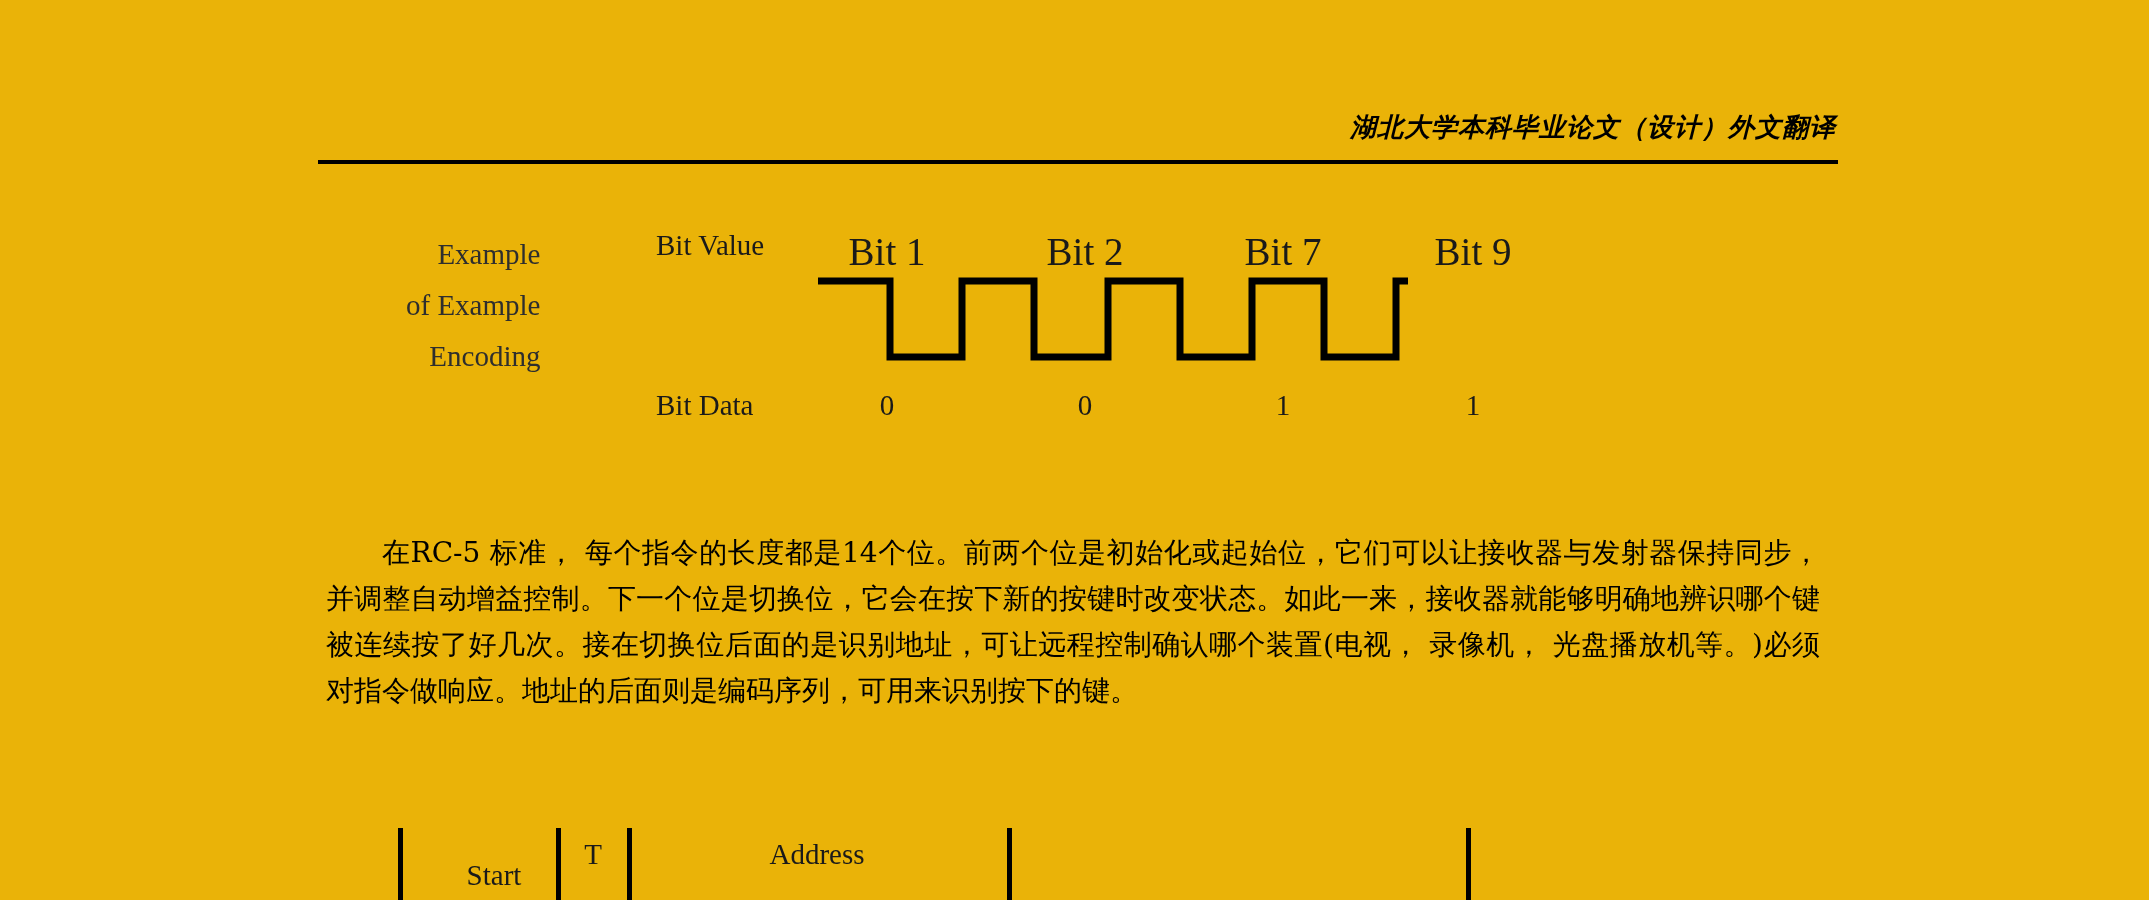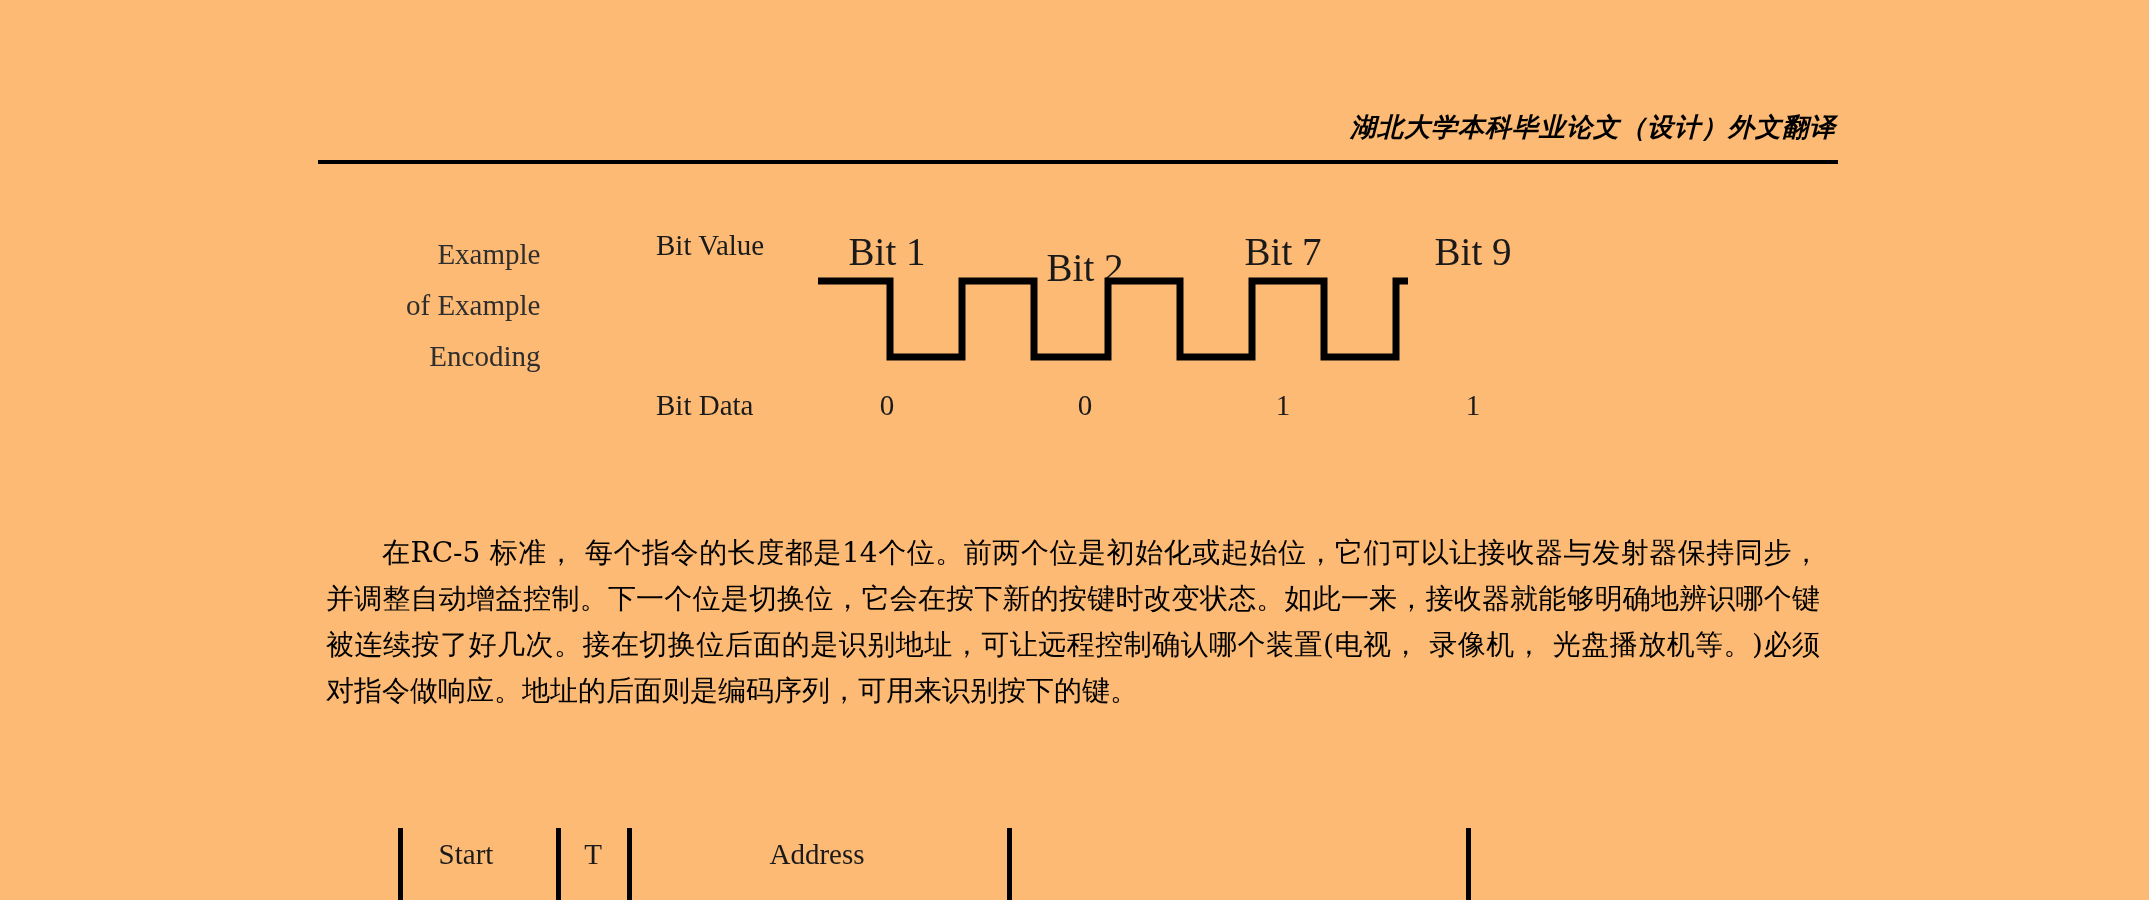--- a/index.html
+++ b/index.html
@@ -11,21 +11,21 @@
     width: 2149px;
     height: 900px;
     overflow: hidden;
     font-family: "Liberation Serif", serif;
     color: #000000;
   }
   .page {
     position: relative;
     width: 2149px;
     height: 900px;
-    background: #fdba74;
+    background: #eab308;
   }
 
   
   .header {
     position: absolute;
     left: 318px;
     top: 110px;
     width: 1518px;
     text-align: right;
   }
@@ -162,41 +162,41 @@
     <div class="fig1-caption">
       <div>Example</div>
       <div>of Example</div>
       <div>Encoding</div>
     </div>
 
     <div class="lbl-bit-time">Bit Value</div>
     <div class="lbl-bit-value">Bit Data</div>
 
     <div class="bit-head" style="left:497px;">Bit 1</div>
-    <div class="bit-head" style="left:695px;margin-top:16px;">Bit 2</div>
+    <div class="bit-head" style="left:695px;">Bit 2</div>
     <div class="bit-head" style="left:893px;">Bit 7</div>
     <div class="bit-head" style="left:1083px;">Bit 9</div>
 
     <div class="bit-val" style="left:497px;">0</div>
     <div class="bit-val" style="left:695px;">0</div>
     <div class="bit-val" style="left:893px;">1</div>
     <div class="bit-val" style="left:1083px;">1</div>
 
     <svg class="wave" viewBox="0 0 590 88" preserveAspectRatio="none">
       <polyline points="0,6 72,6 72,82 144,82 144,6 216,6 216,82 290,82 290,6 362,6 362,82 434,82 434,6 506,6 506,82 578,82 578,6 590,6" fill="none" stroke="#000000" stroke-width="7" stroke-linejoin="miter" stroke-linecap="butt"></polyline>
     </svg>
   </div>
 
   <div class="para">
     <p>在RC-5 标准， 每个指令的长度都是14个位。前两个位是初始化或起始位，它们可以让接收器与发射器保持同步，并调整自动增益控制。下一个位是切换位，它会在按下新的按键时改变状态。如此一来，接收器就能够明确地辨识哪个键被连续按了好几次。接在切换位后面的是识别地址，可让远程控制确认哪个装置(电视， 录像机， 光盘播放机等。)必须对指令做响应。地址的后面则是编码序列，可用来识别按下的键。</p>
   </div>
 
   <div class="fig2">
     <div class="fig2-sep" style="left:80px;"></div>
-    <div class="fig2-cell" style="left:73px; width:150px;">Start</div>
+    <div class="fig2-cell" style="left:101px; width:150px;margin-top:21px;">Start</div>
 
     <div class="fig2-sep" style="left:238px;"></div>
     <div class="fig2-cell" style="left:243px; width:64px;">T</div>
 
     <div class="fig2-sep" style="left:309px;"></div>
     <div class="fig2-cell" style="left:314px; width:370px;">Address</div>
 
     <div class="fig2-sep" style="left:689px;"></div>
 
     <div class="fig2-sep" style="left:1148px;"></div>

